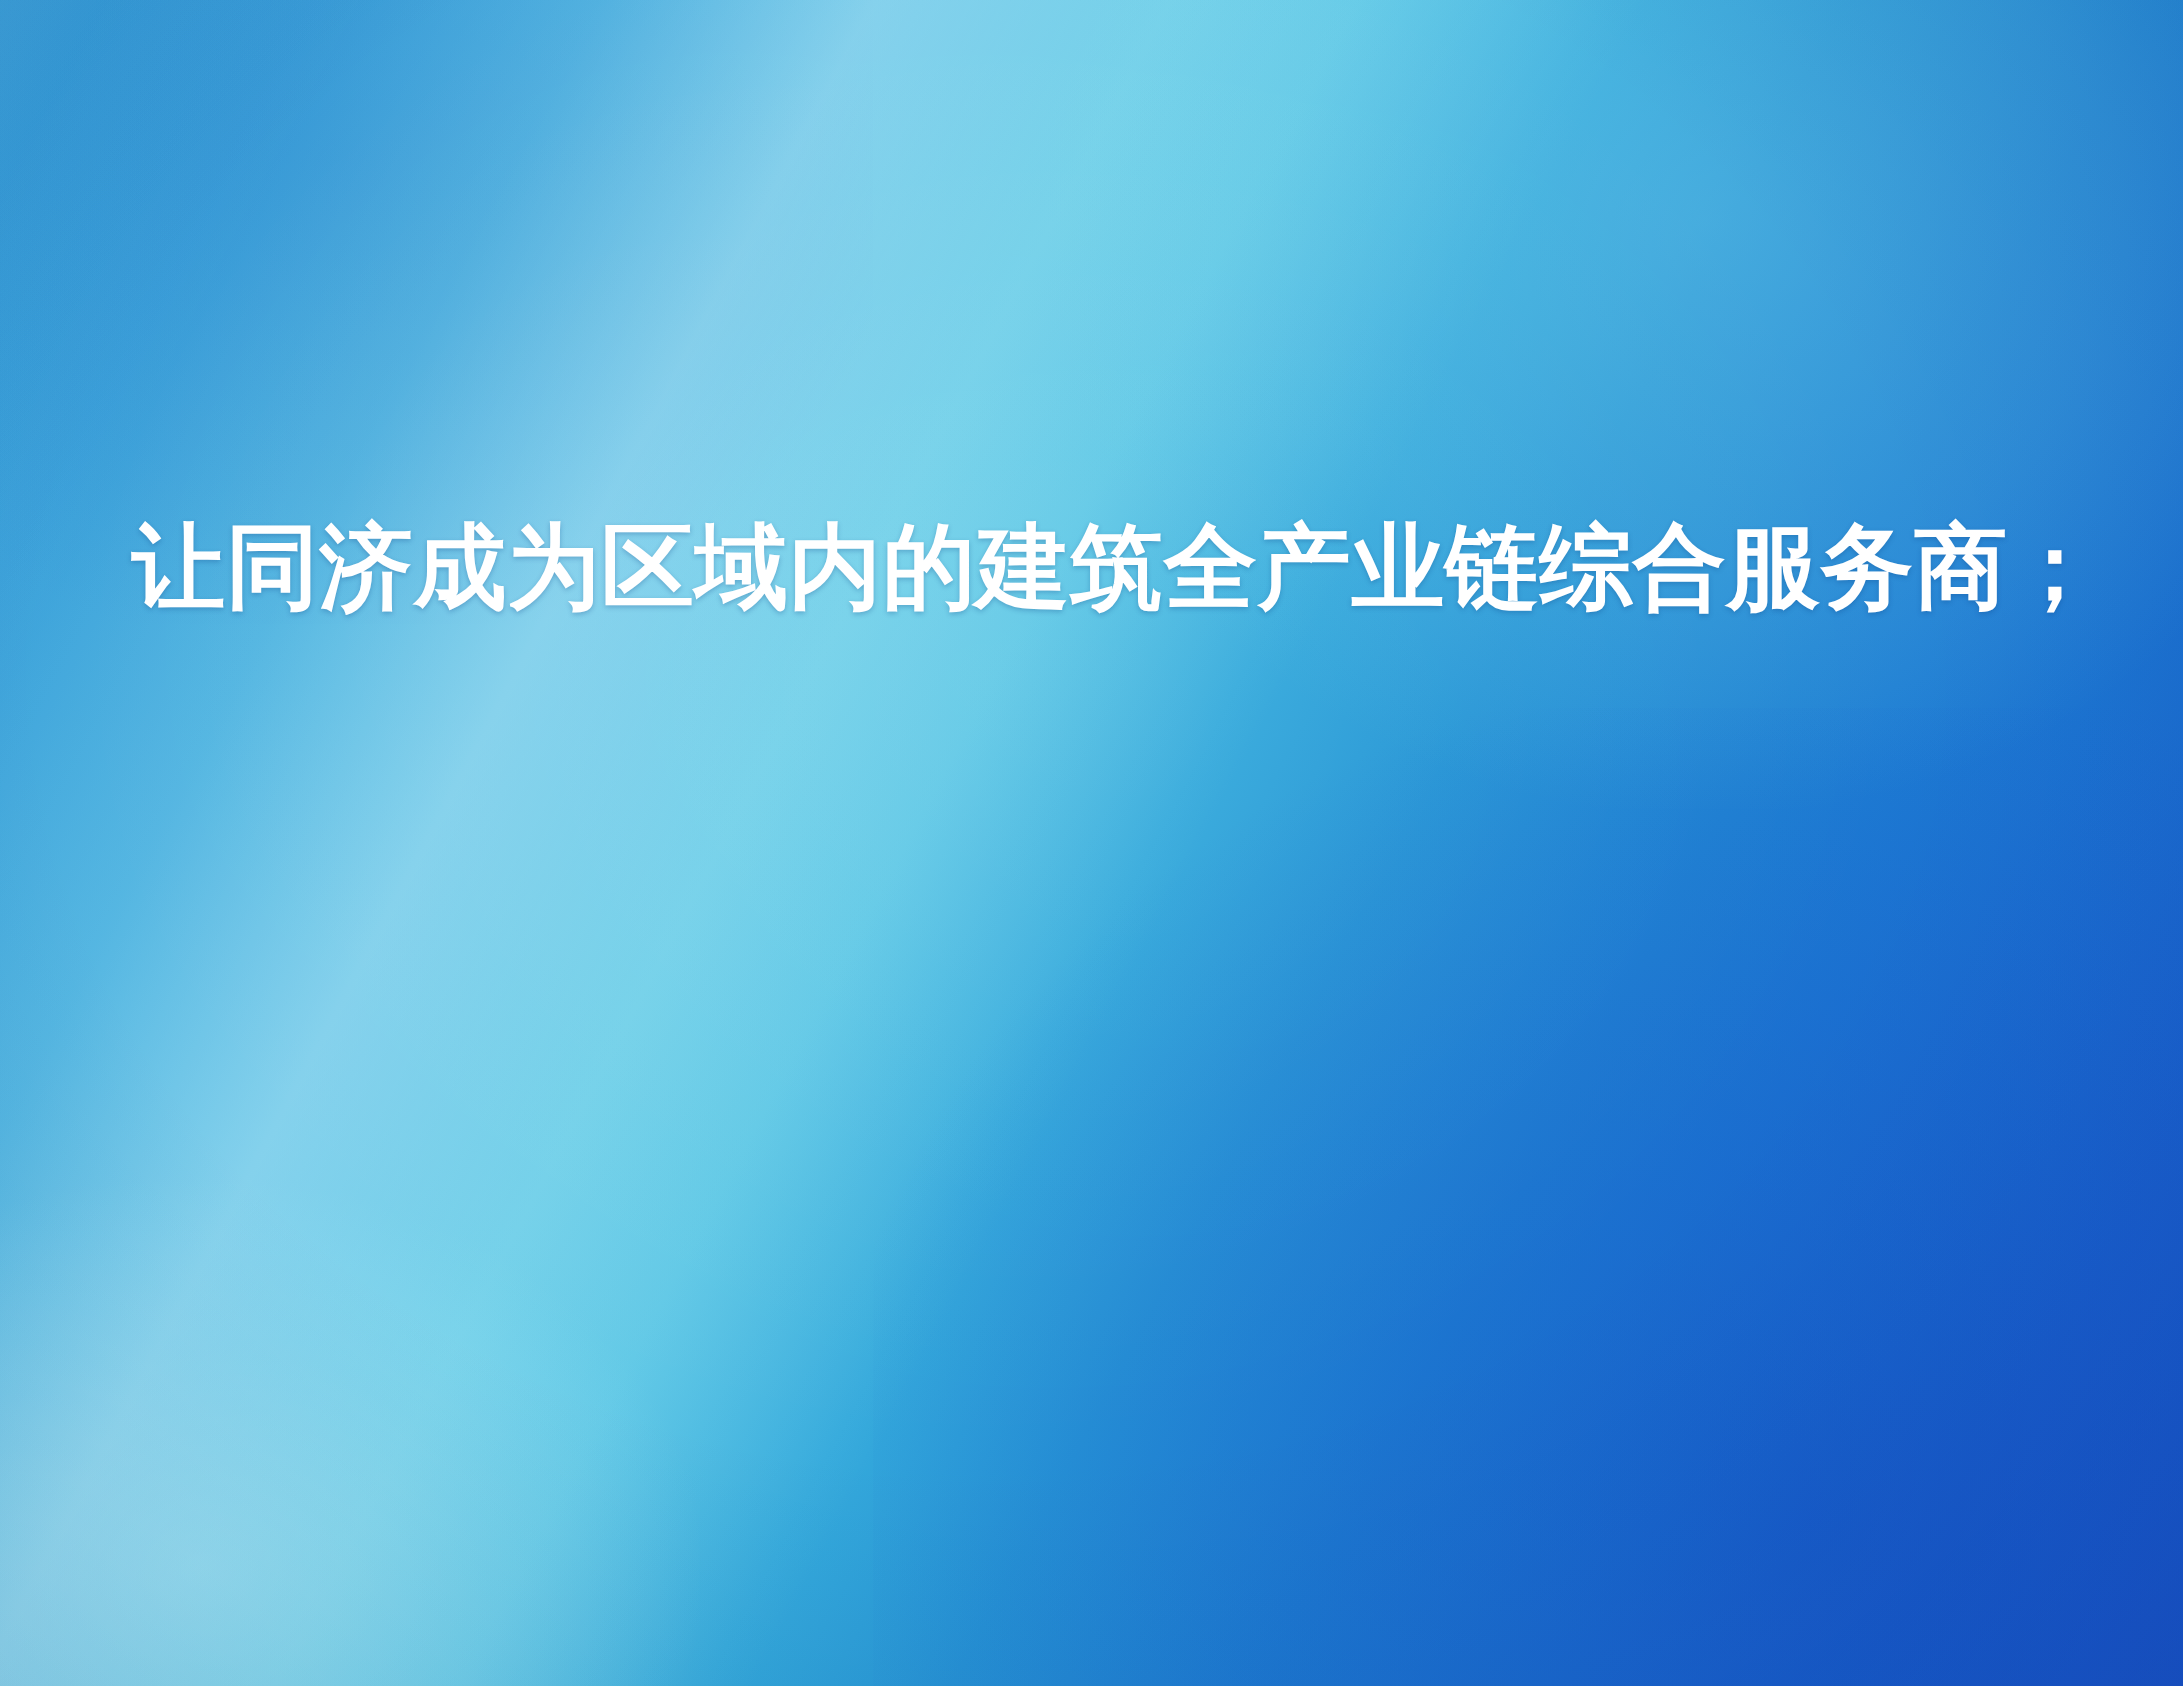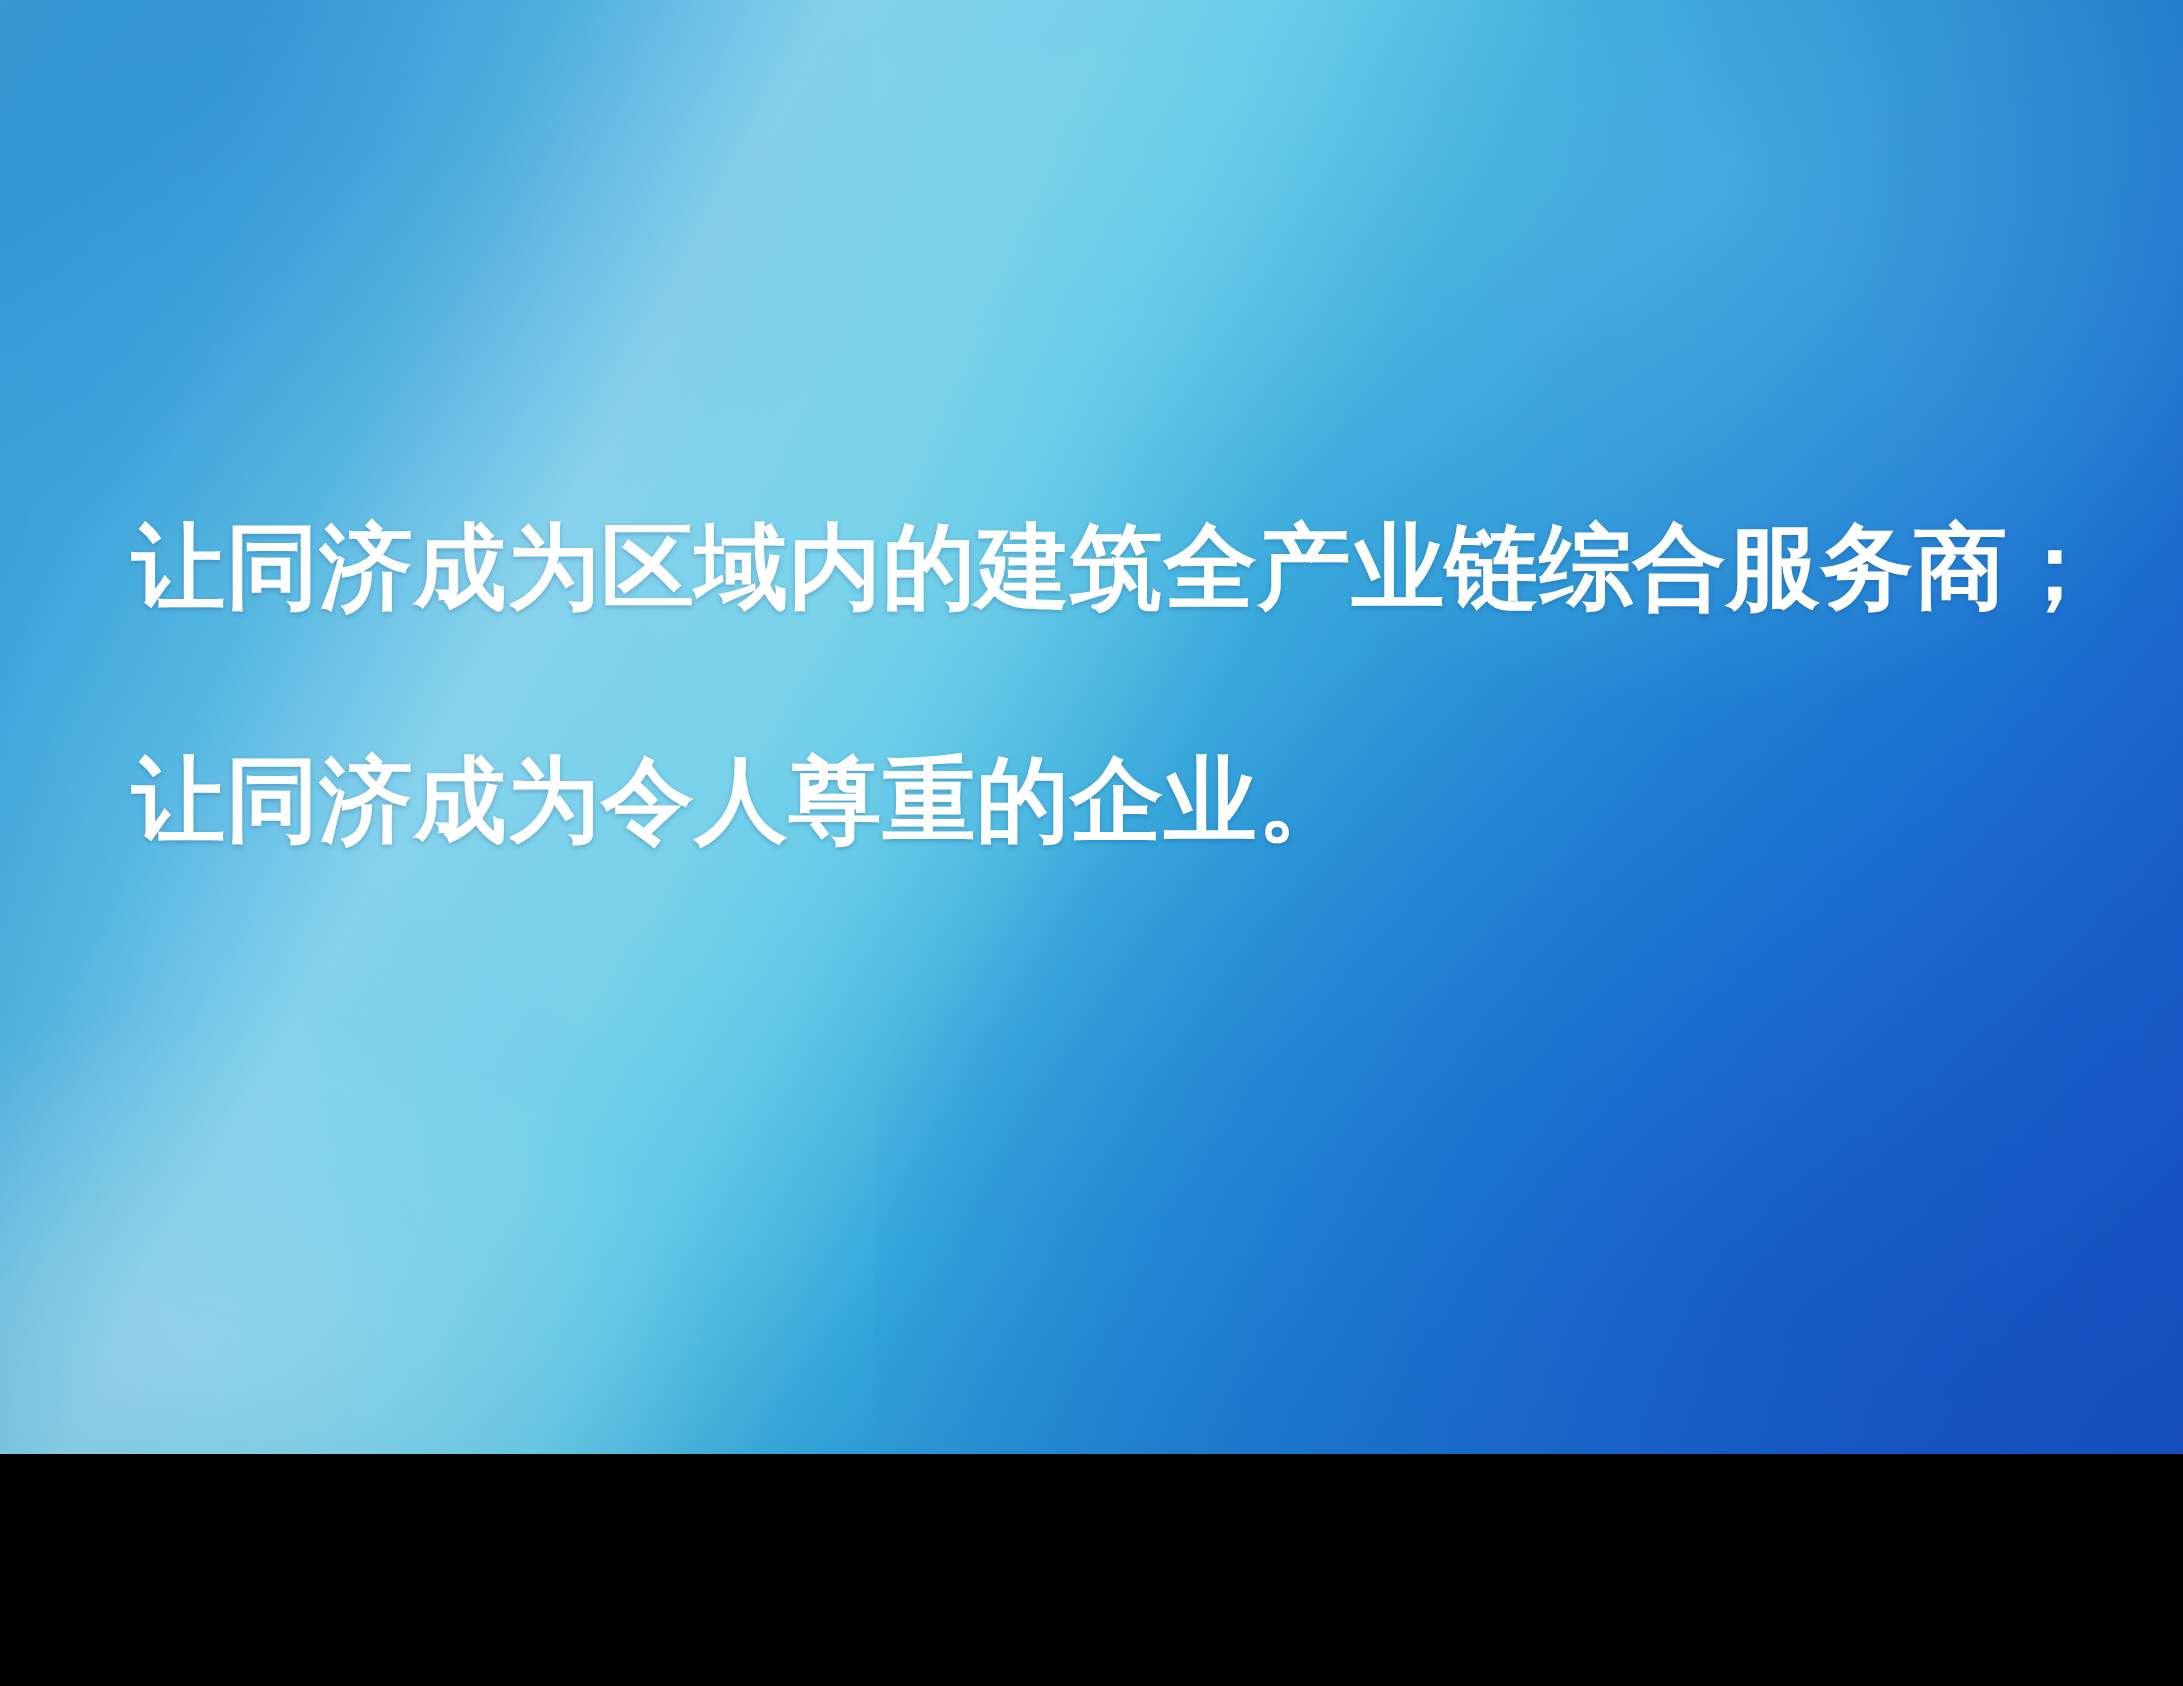--- a/index.html
+++ b/index.html
@@ -4,21 +4,21 @@
 <style>
   html, body {
     margin: 0;
     padding: 0;
     background: #000;
   }
 
   #slide {
     position: relative;
     width: 2183px;
-    height: 1454px;
+    height: 1686px;
     overflow: hidden;
     font-family: "DejaVu Sans", "Liberation Sans", sans-serif;
   }
 
   
   .bg-base {
     position: absolute;
     inset: 0;
     background: linear-gradient(118deg,
         #2f9ad6 0%,
@@ -161,17 +161,16 @@
   <div class="bg-shade-tl"></div>
   <div class="bg-streak-soft"></div>
   <div class="bg-streak-main"></div>
   <div class="bg-glow-tr"></div>
   <div class="bg-glow-bl"></div>
   <div class="bg-shade-br"></div>
   <div class="bg-vignette"></div>
 
   <div class="text-block">
     <p class="slide-line">让同济成为区域内的建筑全产业链综合服务商；</p>
-    <p class="slide-line">让同济成为令人尊重的企业。</p>
   </div>
 
 </div>
 
 
 </body></html>

